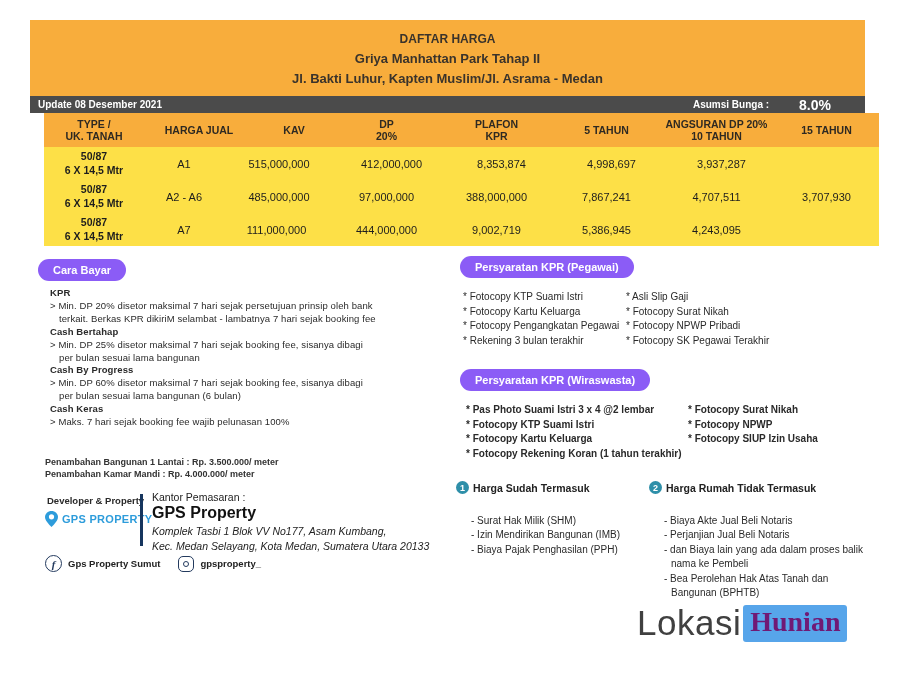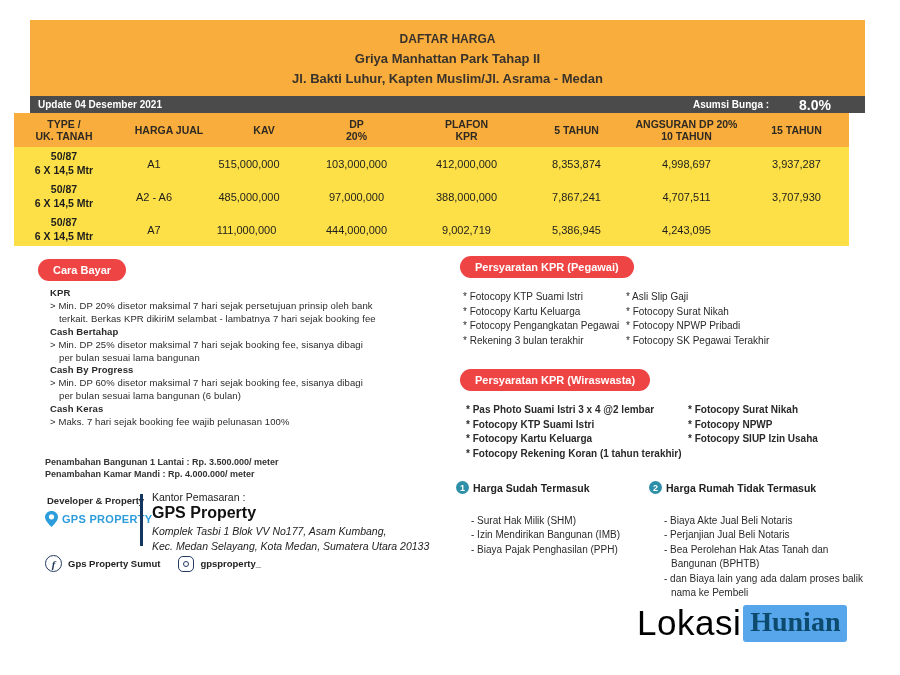--- a/index.html
+++ b/index.html
@@ -15,34 +15,34 @@
 
   
   .update { position:absolute; left:30px; top:96px; width:835px; height:17px;
             background:#4B4B4B; color:#fff; display:flex; align-items:center;
             padding:0 34px 0 8px; }
   .update .u-label { font-size:10px; font-weight:bold; }
   .update .a-label { margin-left:auto; font-size:10px; font-weight:bold; }
   .update .a-value { font-size:14px; font-weight:bold; margin-left:30px; }
 
   
-  .ptable { position:absolute; left:14px; top:113px; width:835px; }
+  .ptable { position:absolute; left:44px; top:113px; width:835px; }
   .trow { display:flex; }
   .thead { height:34px; background:#F8AD3C; }
   .brow  { height:33px; background:#fde047; }
   .cell { display:flex; flex-direction:column; align-items:center; justify-content:center; text-align:center; }
   .th { font-size:10.5px; font-weight:bold; color:#2E2922; line-height:12.5px; }
   .th.bottom { padding-bottom:0; }
   .td { font-size:11px; color:#1D1D1D; }
   .td.type { font-weight:bold; font-size:10.5px; line-height:13.5px; }
   .col1{width:100px}.col2{width:80px}.col3{width:110px}.col4{width:105px}
   .col5{width:115px}.col6{width:105px}.col7{width:115px}.col8{width:105px}
 
   
-  .pill { position:absolute; background:#ef4444; color:#fff; font-weight:bold;
+  .pill { position:absolute; background:#8b5cf6; color:#fff; font-weight:bold;
           font-size:11px; border-radius:11px; padding:5px 15px; }
   #pill-cara { left:38px; top:259px; }
   #pill-pegawai { left:460px; top:256px; }
   #pill-wira { left:460px; top:369px; }
 
   
   .cb { position:absolute; left:50px; top:287px; font-size:9.5px; color:#2A2A2A;
         line-height:12.9px; letter-spacing:0.1px; }
   .cb .head { font-weight:bold; }
   .cb .cont { padding-left:9px; }
@@ -87,37 +87,37 @@
              display:flex; align-items:center; justify-content:center;
              font-family:"Liberation Serif", serif; font-weight:bold; font-style:italic;
              font-size:11px; color:#233A5E; }
   .ig-icon { width:16px; height:16px; border:1.6px solid #233A5E; border-radius:5px;
              display:flex; align-items:center; justify-content:center; }
   .ig-dot { width:6px; height:6px; border:1.6px solid #233A5E; border-radius:50%; }
   .soc-label { font-size:9.5px; font-weight:bold; color:#222; }
 
   
   .wm { position:absolute; left:637px; top:603px; display:flex; align-items:center; }
-  .wm .lk1 { font-size:35px; color:#000000; letter-spacing:0.5px; }
-  .wm .lk2 { background:#57A5EA; color:#0c4a6e; font-family:"Liberation Serif", serif;
+  .wm .lk1 { font-size:35px; color:#404040; letter-spacing:0.5px; }
+  .wm .lk2 { background:#57A5EA; color:#701a75; font-family:"Liberation Serif", serif;
              font-weight:bold; font-size:28px; padding:1px 7px 4px; border-radius:3px; margin-left:2px; }
 </style>
 </head>
 <body>
 
 <div class="sheet">
 
   <div class="hdr">
     <div class="t1">DAFTAR HARGA</div>
     <div class="t2">Griya Manhattan Park Tahap II</div>
     <div class="t2">Jl. Bakti Luhur, Kapten Muslim/Jl. Asrama - Medan</div>
   </div>
 
   <div class="update">
-    <span class="u-label">Update 04 Desember 2021</span>
+    <span class="u-label">Update 08 Desember 2021</span>
     <span class="a-label">Asumsi Bunga :</span>
     <span class="a-value">8.0%</span>
   </div>
 
   <div class="ptable">
     <div class="trow thead">
       <div class="cell th col1">
         <div>TYPE /</div>
         <div>UK. TANAH</div>
       </div>
@@ -147,21 +147,20 @@
       </div>
     </div>
 
     <div class="trow brow">
       <div class="cell td type col1">
         <div>50/87</div>
         <div>6 X 14,5 Mtr</div>
       </div>
       <div class="cell td col2">A1</div>
       <div class="cell td col3">515,000,000</div>
-      <div class="cell td col4">103,000,000</div>
       <div class="cell td col5">412,000,000</div>
       <div class="cell td col6">8,353,874</div>
       <div class="cell td col7">4,998,697</div>
       <div class="cell td col8">3,937,287</div>
     </div>
 
     <div class="trow brow">
       <div class="cell td type col1">
         <div>50/87</div>
         <div>6 X 14,5 Mtr</div>
@@ -244,22 +243,22 @@
   </div>
 
   <div class="numsec" id="exc">
     <div class="numhead">
       <span class="numcircle">2</span>
       <span class="numtitle">Harga Rumah Tidak Termasuk</span>
     </div>
     <div class="numitems">
       <div>- Biaya Akte Jual Beli Notaris</div>
       <div>- Perjanjian Jual Beli Notaris</div>
+      <div>- dan Biaya lain yang ada dalam proses balik nama ke Pembeli</div>
       <div>- Bea Perolehan Hak Atas Tanah dan Bangunan (BPHTB)</div>
-      <div>- dan Biaya lain yang ada dalam proses balik nama ke Pembeli</div>
     </div>
   </div>
 
   <div class="penambahan">
     <div>Penambahan Bangunan 1 Lantai : Rp. 3.500.000/ meter</div>
     <div>Penambahan Kamar Mandi : Rp. 4.000.000/ meter</div>
   </div>
 
   <div class="dev-label">Developer &amp; Property</div>
   <div class="gps-logo">

